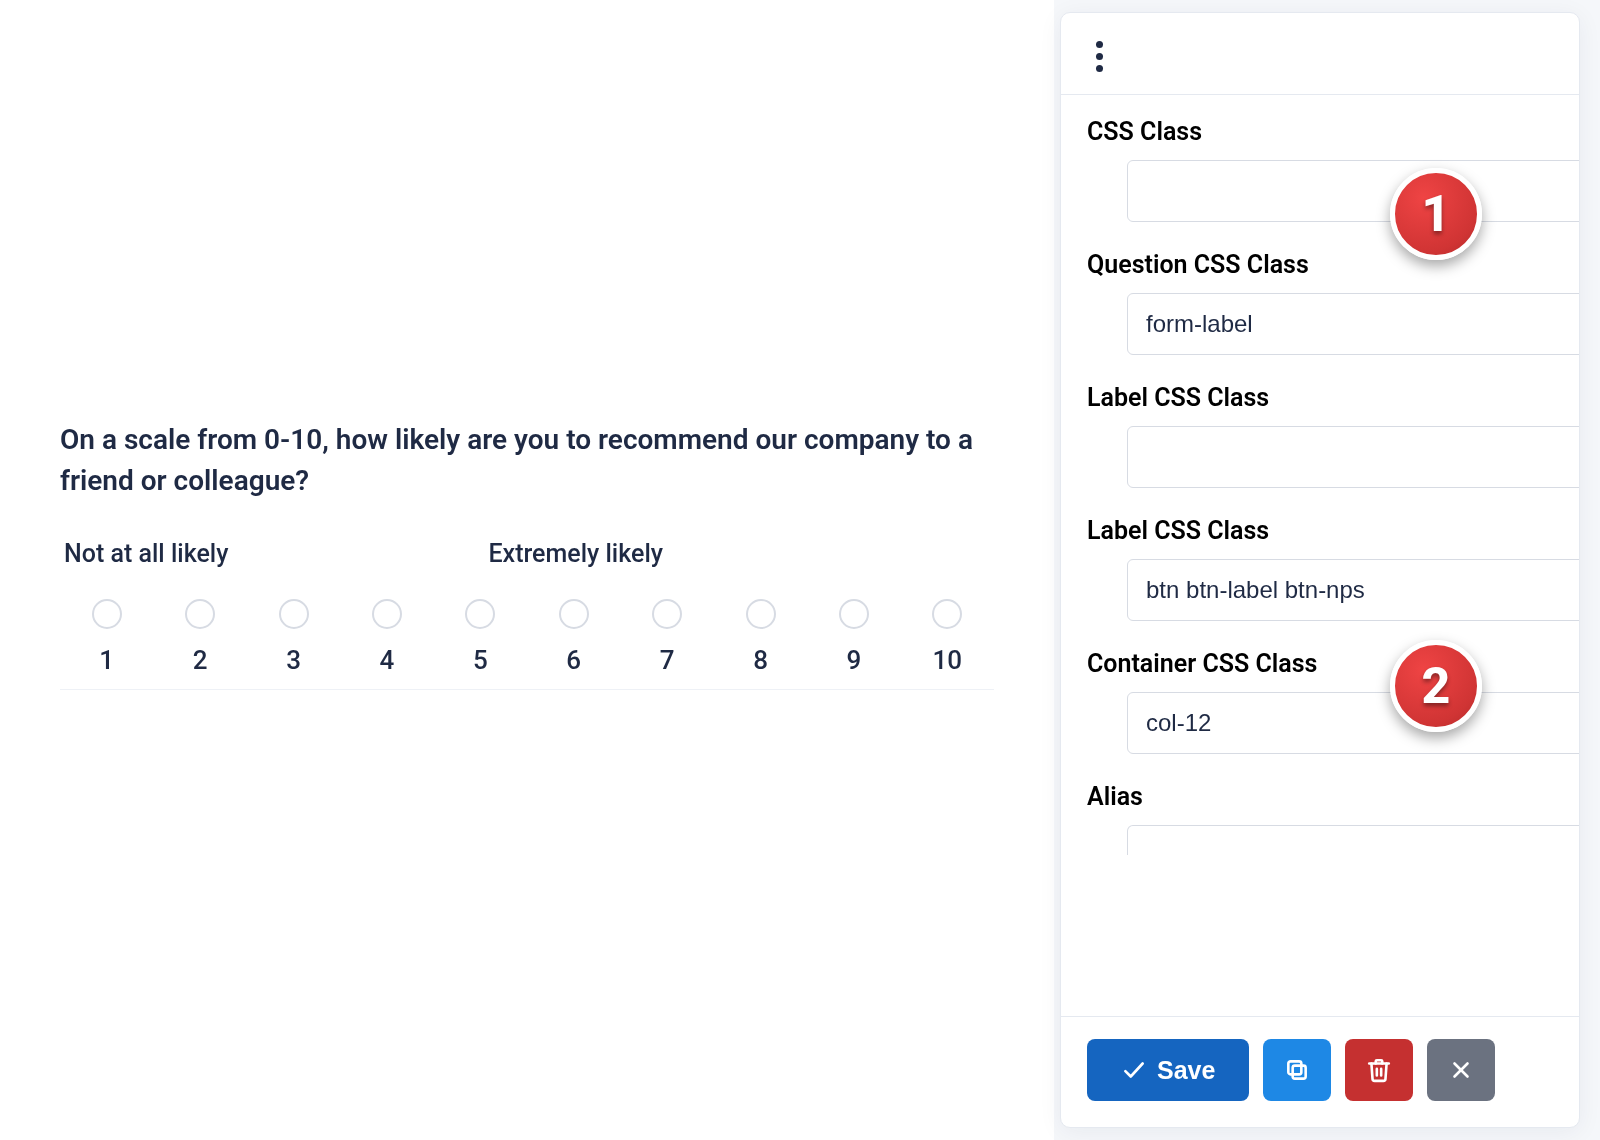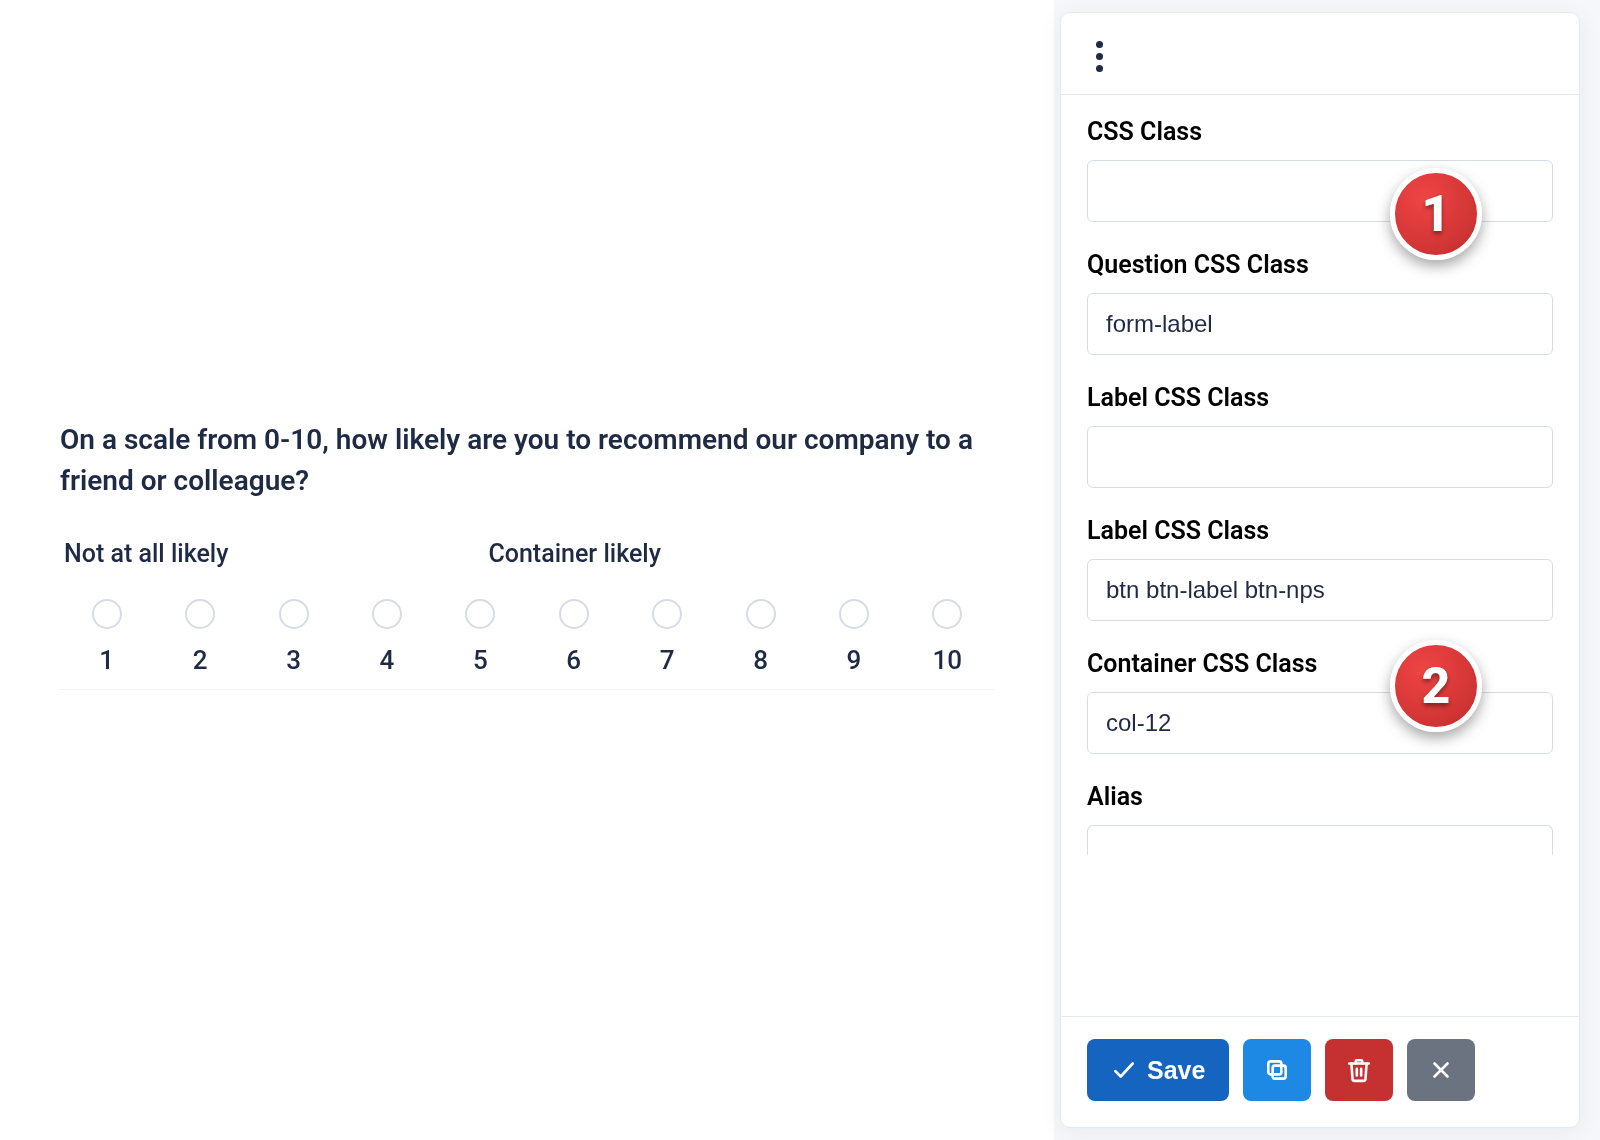--- a/index.html
+++ b/index.html
@@ -130,41 +130,42 @@
   }
   .field-input {
     width: 100%;
     height: 62px;
     border: 1px solid #d7dbe3;
     border-radius: 6px;
     padding: 0 18px;
     font-size: 24px;
     color: #1f2a44;
     background: #fff;
+    margin-left: 40px;
   }
 
   .panel-footer {
     border-top: 1px solid #e5e9f0;
     padding: 22px 26px 26px 26px;
     display: flex;
     gap: 14px;
   }
   .btn {
     height: 62px;
     border: none;
     border-radius: 8px;
     font-size: 25px;
     font-weight: 600;
     color: #fff;
     display: inline-flex;
     align-items: center;
     justify-content: center;
     cursor: pointer;
   }
-  .btn-save { background: #1565c0; padding: 0 24px; gap: 10px; }
+  .btn-save { background: #1565c0; padding: 0 34px; gap: 10px; }
   .btn-copy { background: #1e88e5; width: 68px; }
   .btn-del  { background: #c53030; width: 68px; }
   .btn-close{ background: #6b7280; width: 68px; font-size: 30px; }
 
   .callout {
     position: absolute;
     width: 92px; height: 92px;
     border-radius: 50%;
     background: radial-gradient(circle at 35% 30%, #ef4444 0%, #d03434 70%, #b42a2a 100%);
     border: 5px solid #fff;
@@ -183,21 +184,21 @@
   svg.ico { width: 26px; height: 26px; stroke: #fff; fill: none; stroke-width: 2.4; stroke-linecap: round; stroke-linejoin: round; }
 </style>
 </head>
 <body>
 
 <div class="canvas">
   <div class="canvas-inner">
     <div class="question">On a scale from 0-10, how likely are you to recommend our company to a friend or colleague?</div>
     <div class="endpoints">
       <span>Not at all likely</span>
-      <span>Container likely</span>
+      <span>Extremely likely</span>
     </div>
     <div class="nps-row" id="nps-row">
         <div class="nps-cell">
           <div class="nps-radio"></div>
           <div class="nps-num">1</div>
         </div>
         <div class="nps-cell">
           <div class="nps-radio"></div>
           <div class="nps-num">2</div>
         </div>

